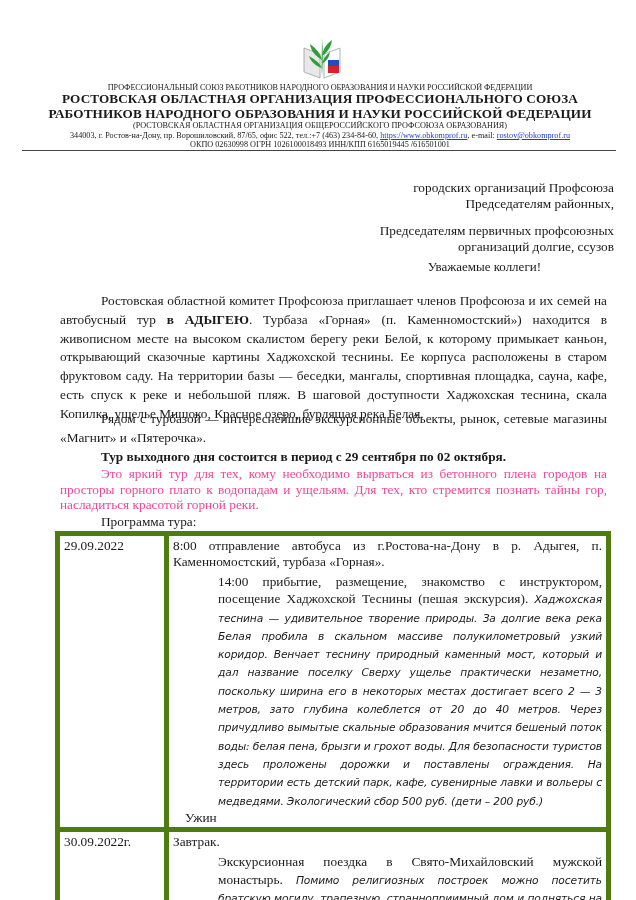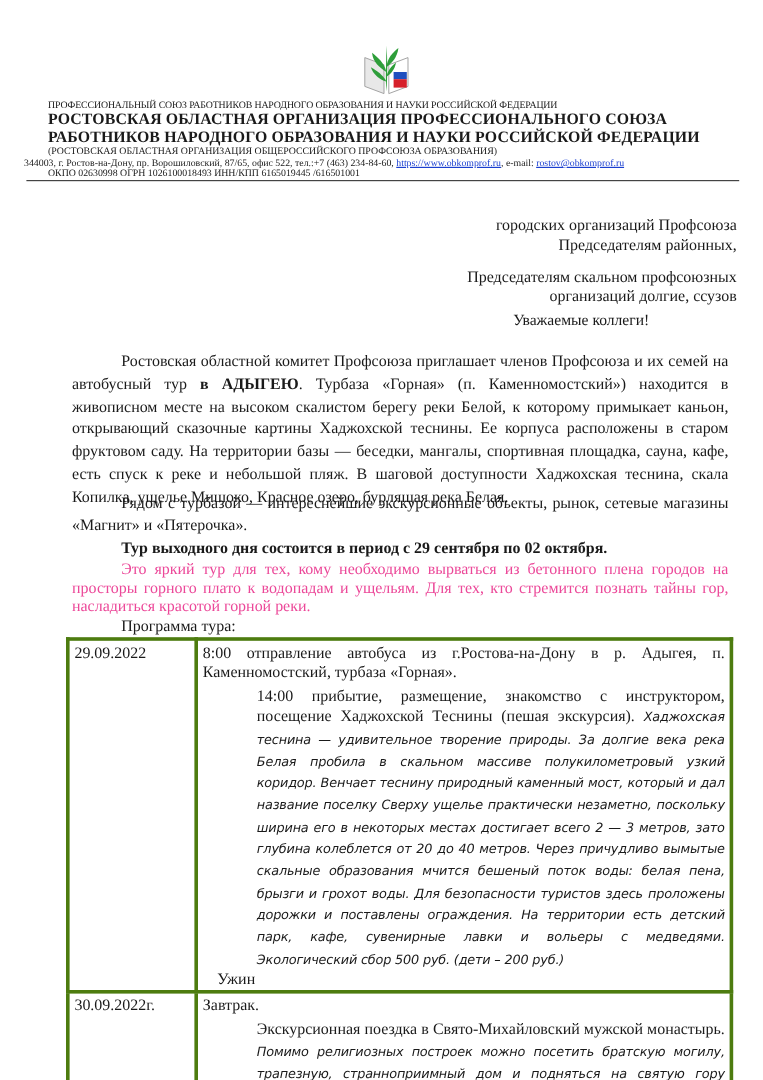--- a/index.html
+++ b/index.html
@@ -1,40 +1,40 @@
 <!DOCTYPE html>
 <html><head>
 <meta charset="utf-8">
 <style>
   html, body { margin: 0; padding: 0; background: #ffffff; }
   body { width: 636px; height: 900px; overflow: hidden; position: relative;
          font-family: "Liberation Serif", "DejaVu Serif", serif; color: #1a1a1a; }
   .logo { position: absolute; left: 300px; top: 34px; width: 44px; height: 48px; }
-  .hdr { position: absolute; left: 40px; width: 560px; text-align: left; }
+  .hdr { position: absolute; left: 40px; width: 560px; text-align: center; }
   .hdr-small { top: 83px; font-size: 8.2px; letter-spacing: -0.1px; }
   .hdr-big { top: 92px; font-size: 13.2px; font-weight: bold; line-height: 14.5px; letter-spacing: 0.1px; }
   .hdr-sub { top: 121px; font-size: 8.2px; }
   .hdr-addr { top: 131px; font-size: 8.2px; white-space: nowrap; left: 20px; width: 600px; }
   .hdr-okpo { top: 140px; font-size: 8.2px; }
   .hdr-addr a { color: #1a3fd0; text-decoration: underline; }
   .rule { position: absolute; left: 22px; width: 594px; top: 150px; border-top: 1px solid #444; height: 0; }
   .addressee { position: absolute; right: 22px; text-align: right; font-size: 13.3px; line-height: 15.5px; }
   .addr1 { top: 180px; }
   .addr2 { top: 223px; }
   .greeting { position: absolute; left: 0; width: 541px; text-align: right; top: 259px; font-size: 13px; }
   .body-text { position: absolute; left: 60px; width: 547px; font-size: 13.3px; line-height: 18.8px; text-align: justify; }
   .body-text p { margin: 0; text-indent: 41px; }
   .p1 { top: 292px; }
   .p2 { top: 410px; }
   .p3 { top: 448px; font-weight: bold; }
   .p4 { top: 466px; line-height: 15.6px; }
   .p4 p { color: #ec4899; }
   .p5 { top: 513px; }
   table.prog { position: absolute; left: 55px; top: 531px; width: 556px; border-collapse: collapse; font-size: 13.3px; }
-  table.prog td { border: 3px solid #4d7c0f; vertical-align: top; padding: 2px 4px 1px 4px; }
+  table.prog td { border: 5px solid #4d7c0f; vertical-align: top; padding: 2px 4px 1px 4px; }
   td.date { width: 96px; padding-left: 5px; }
   .ln { margin: 0; line-height: 15.5px; text-align: justify; }
   .ln + .ln { margin-top: 4px; }
   .it { font-family: "DejaVu Sans", sans-serif; font-style: italic; font-size: 10.7px; letter-spacing: -0.15px; line-height: 17.3px; }
   .it-block { line-height: 17.3px; margin-left: 45px; }
   .dinner { line-height: 16px; margin-left: 12px; }
 </style>
 </head>
 <body>
 
@@ -61,21 +61,21 @@
   <span>344003, г. Ростов-на-Дону, пр. Ворошиловский, 87/65, офис 522, тел.:+7 (463) 234-84-60, </span><a>https://www.obkomprof.ru</a><span>, e-mail: </span><a>rostov@obkomprof.ru</a>
 </div>
 <div class="hdr hdr-okpo">ОКПО 02630998  ОГРН 1026100018493  ИНН/КПП 6165019445 /616501001</div>
 <div class="rule"></div>
 
 <div class="addressee addr1">
   <div>городских организаций Профсоюза</div>
   <div>Председателям районных,</div>
 </div>
 <div class="addressee addr2">
-  <div>Председателям скальном профсоюзных</div>
+  <div>Председателям первичных профсоюзных</div>
   <div>организаций долгие, ссузов</div>
 </div>
 
 <div class="greeting">Уважаемые коллеги!</div>
 
 <div class="body-text p1">
   <p><span>Ростовская областной комитет Профсоюза приглашает членов Профсоюза и их семей на автобусный тур </span><b>в АДЫГЕЮ</b><span>. Турбаза «Горная» (п. Каменномостский») находится в живописном месте на высоком скалистом берегу реки Белой, к которому примыкает каньон, открывающий сказочные картины Хаджохской теснины. Ее корпуса расположены в старом фруктовом саду. На территории базы — беседки, мангалы, спортивная площадка, сауна, кафе, есть спуск к реке и небольшой пляж. В шаговой доступности Хаджохская теснина, скала Копилка, ущелье Мишоко, Красное озеро, бурлящая река Белая.</span></p>
 </div>
 <div class="body-text p2">
   <p>Рядом с турбазой — интереснейшие экскурсионные объекты, рынок, сетевые магазины «Магнит» и «Пятерочка».</p>

